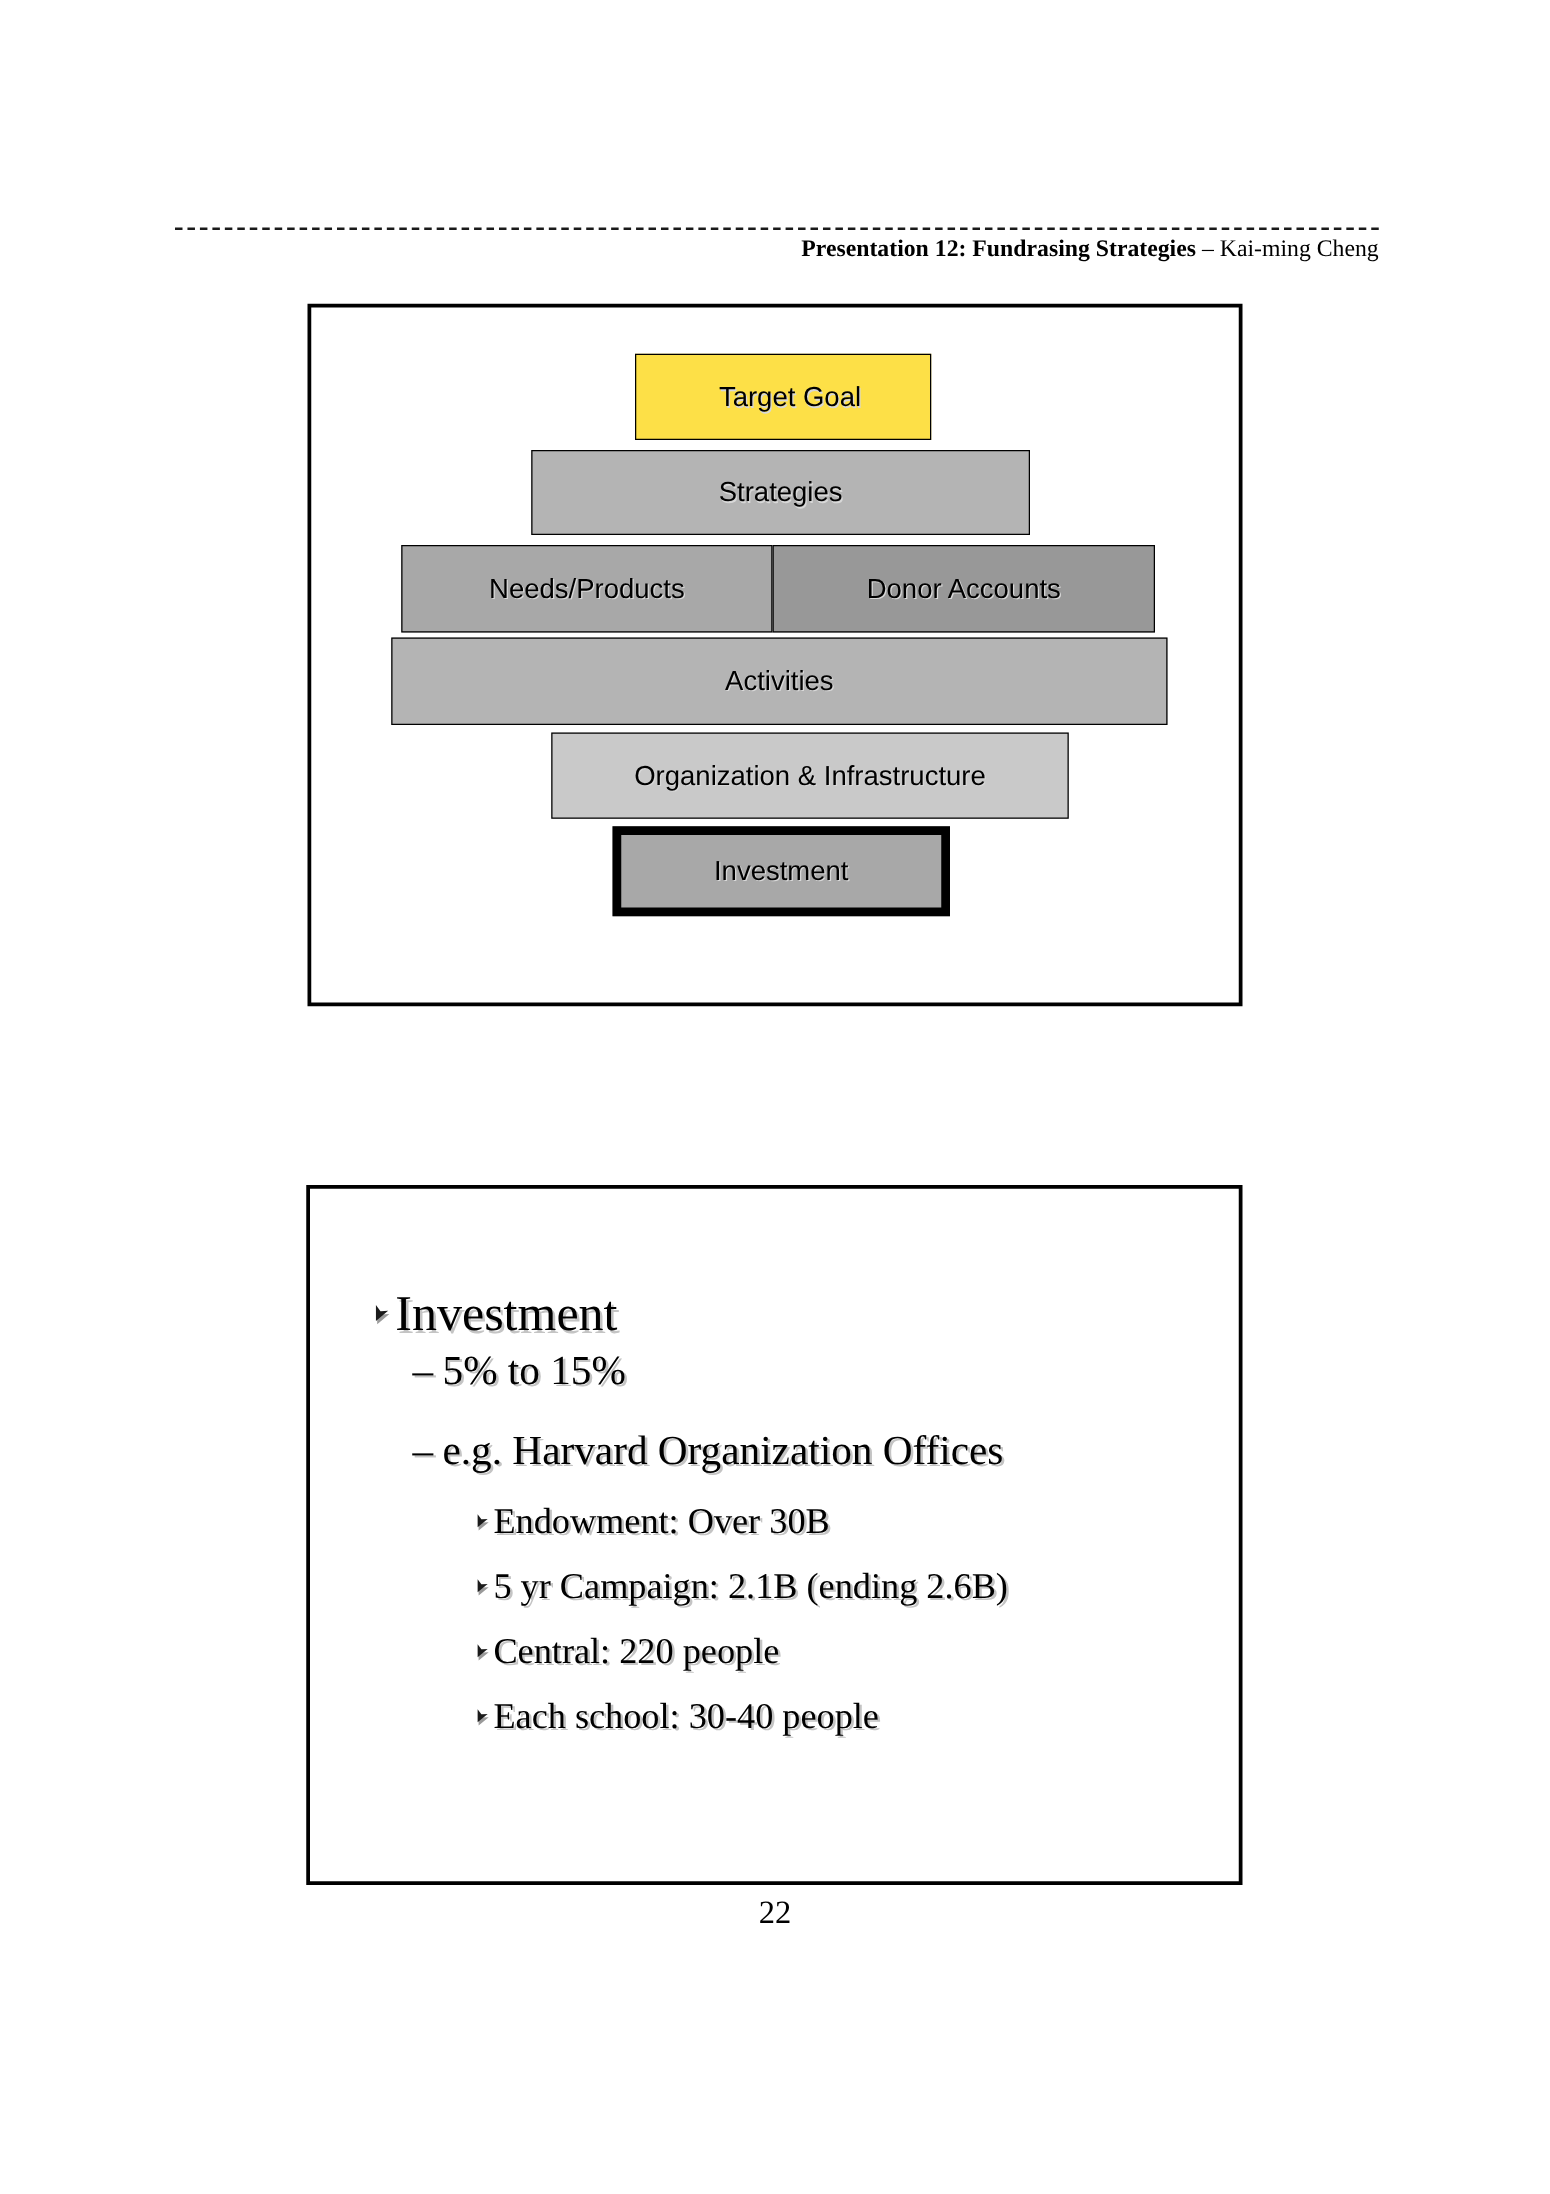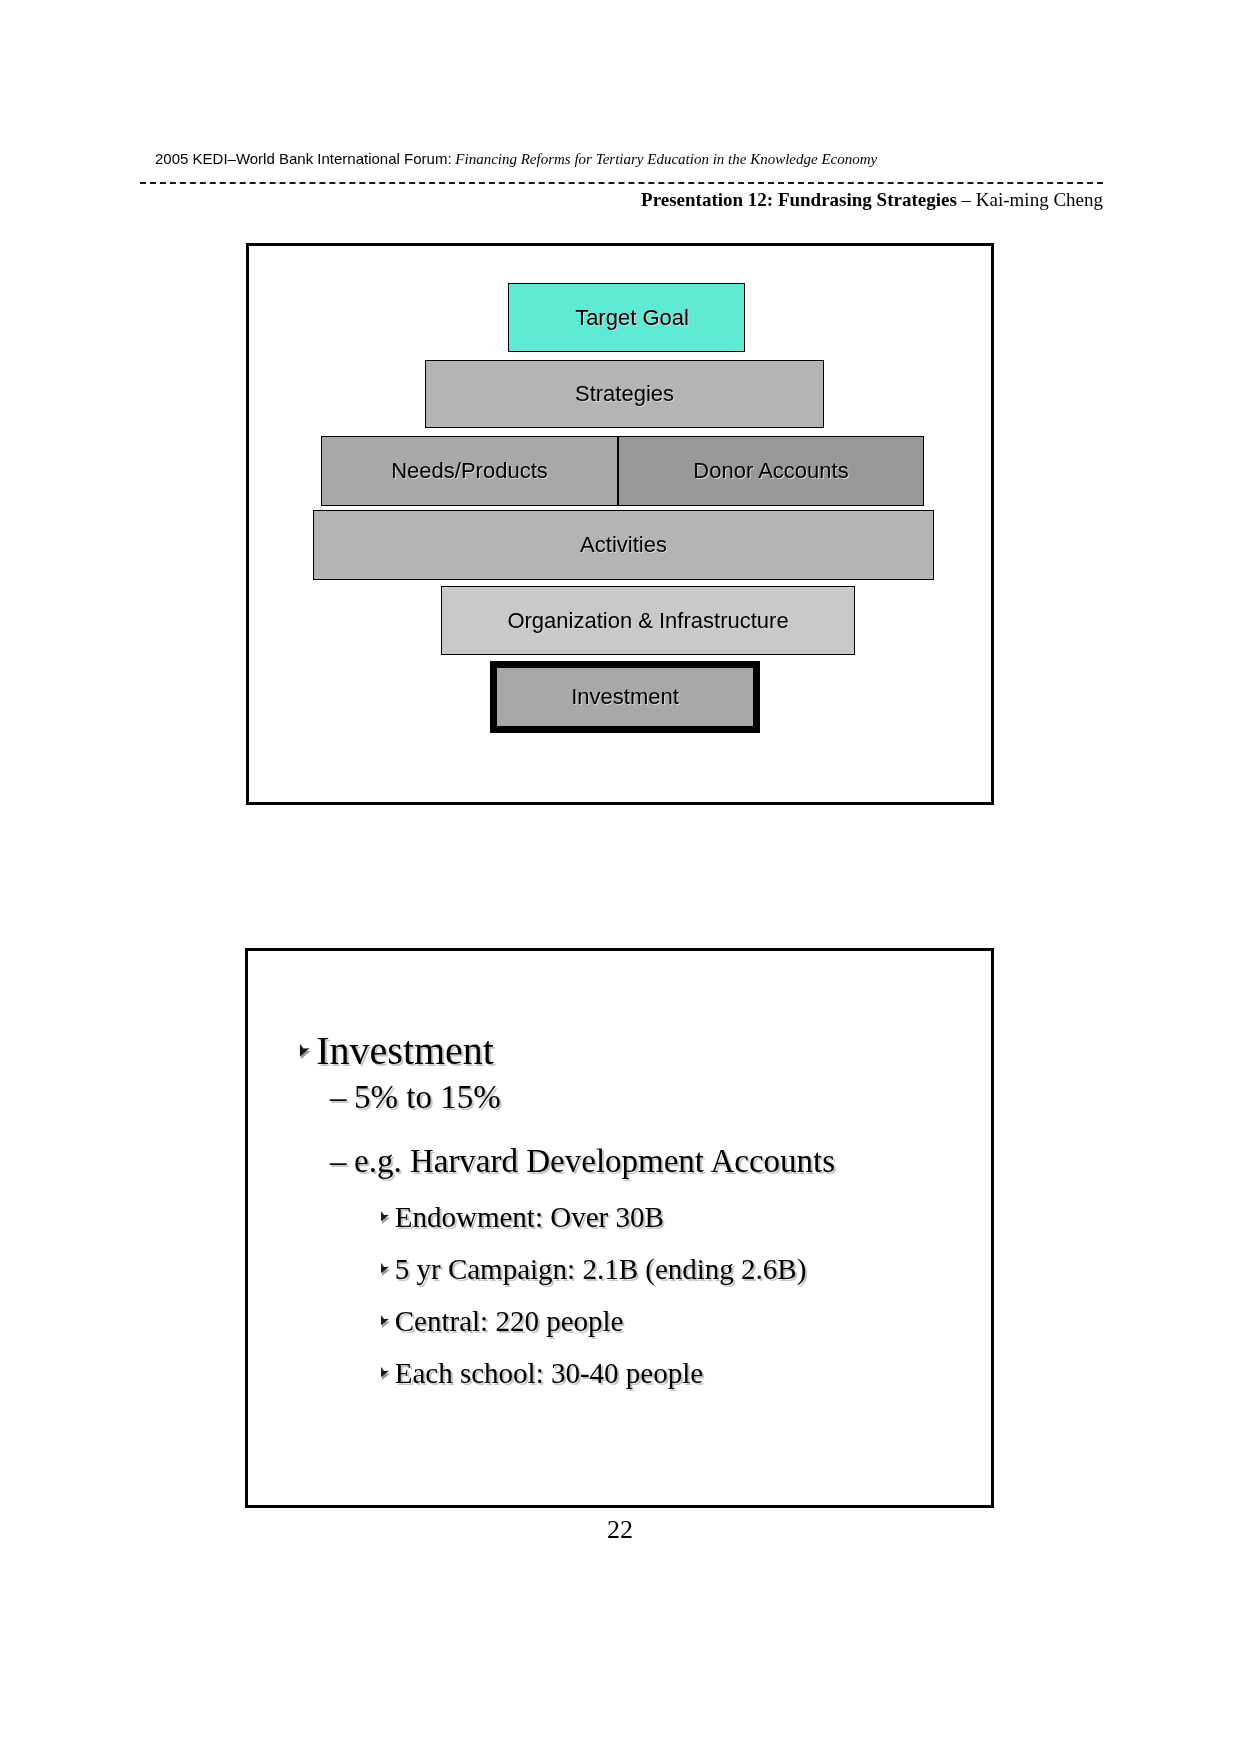--- a/index.html
+++ b/index.html
@@ -124,51 +124,48 @@
     text-align: center;
     font-family: "Liberation Serif", serif;
     font-size: 26px;
   }
 </style>
 </head>
 <body>
 
 <div class="page">
 
-  <div class="hdr-line1">
-    <span class="hdr-sans">2005 KEDI–World Bank International Forum:</span><span class="hdr-italic"> Financing Reforms for Tertiary Education in the Knowledge Economy</span>
-  </div>
   <div class="hdr-rule"></div>
   <div class="hdr-line2">
     <span class="hdr-bold">Presentation 12: Fundrasing Strategies</span><span> – Kai-ming Cheng</span>
   </div>
 
   <div class="slide slide1">
-    <div class="dbox b-target" style="background-color: #5eead4; padding-left: 11px;">Target Goal</div>
+    <div class="dbox b-target" style="background-color: #fde047; padding-left: 11px;">Target Goal</div>
     <div class="dbox b-strategies" style="background-color: rgb(180, 180, 180);">Strategies</div>
     <div class="dbox b-needs" style="background-color: rgb(168, 168, 168);">Needs/Products</div>
     <div class="dbox b-donor" style="background-color: rgb(152, 152, 152);">Donor Accounts</div>
     <div class="dbox b-activities" style="background-color: rgb(180, 180, 180);">Activities</div>
     <div class="dbox b-org" style="background-color: rgb(201, 201, 201);">Organization &amp; Infrastructure</div>
     <div class="dbox b-invest" style="background-color: rgb(168, 168, 168);">Investment</div>
   </div>
 
   <div class="slide slide2">
     <div class="s2-heading">
       <span class="arrow-bullet arrow-lg">➤</span>
       <span>Investment</span>
     </div>
 
     <div class="s2-bullet s2-b1">
       <span class="dash">–</span>
       <span>5% to 15%</span>
     </div>
     <div class="s2-bullet s2-b2">
       <span class="dash">–</span>
-      <span>e.g. Harvard Development Accounts</span>
+      <span>e.g. Harvard Organization Offices</span>
     </div>
 
     <div class="s2-subs">
       <div class="s2-sub">
         <span class="arrow-bullet arrow-sm">➤</span>
         <span>Endowment: Over 30B</span>
       </div>
       <div class="s2-sub">
         <span class="arrow-bullet arrow-sm">➤</span>
         <span>5 yr Campaign: 2.1B (ending 2.6B)</span>

